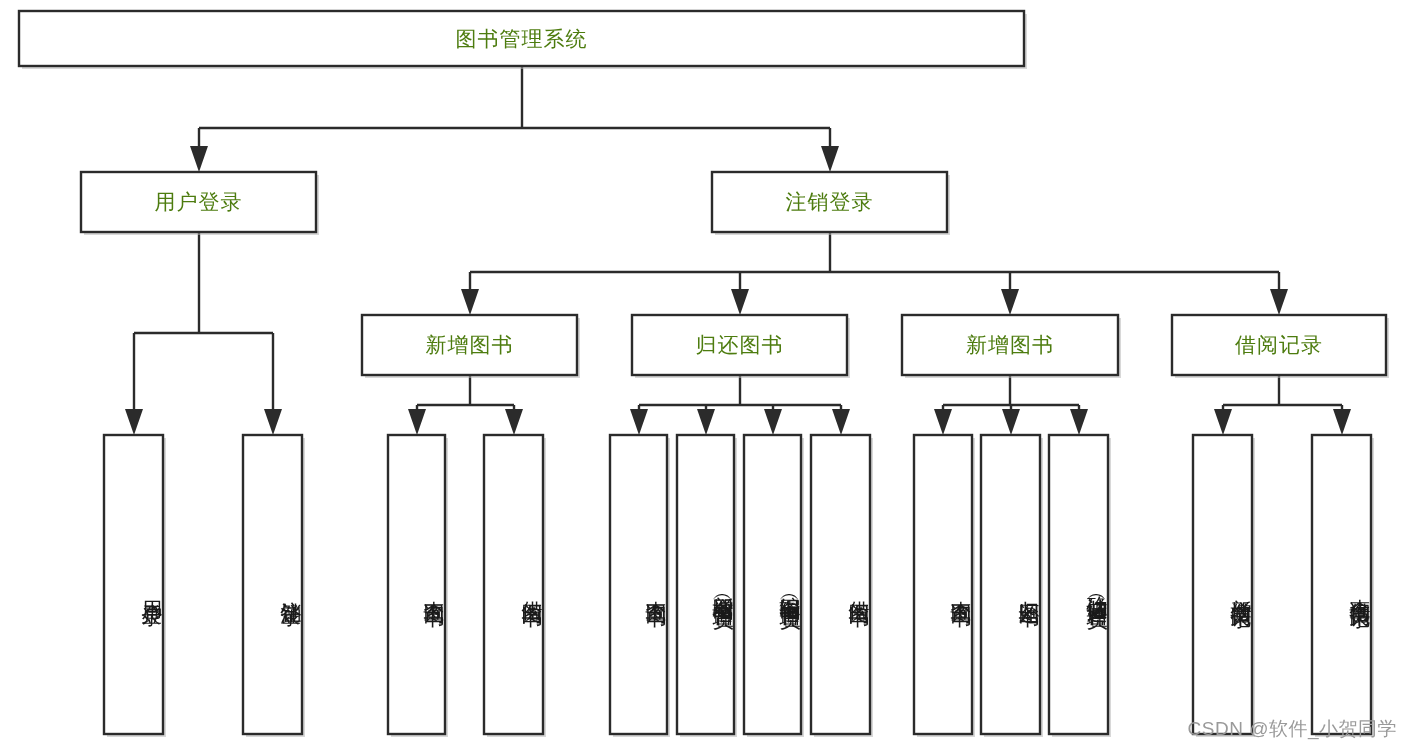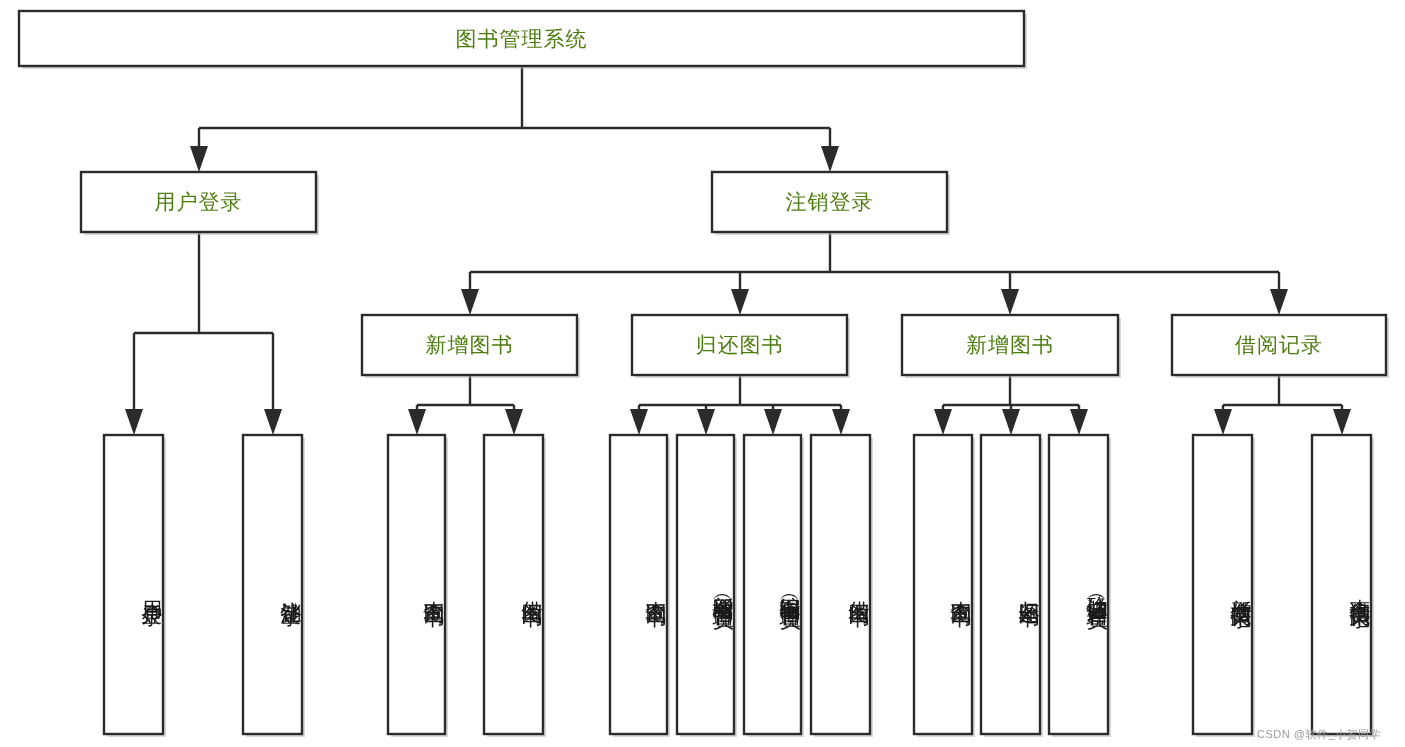--- a/index.html
+++ b/index.html
@@ -70,23 +70,23 @@
     letter-spacing: 2px;
     pointer-events: none;
   }
   .node-hit {
     position: absolute;
     cursor: pointer;
     background: transparent;
   }
   #watermark {
     position: absolute;
-    right: 24px;
+    right: 8px;
     bottom: 5px;
-    font-size: 11px;
+    font-size: 19px;
     color: #9a9a9a;
     letter-spacing: 0.5px;
     white-space: nowrap;
     pointer-events: none;
     text-align: center;
   }
 </style>
 </head>
 <body>
 

